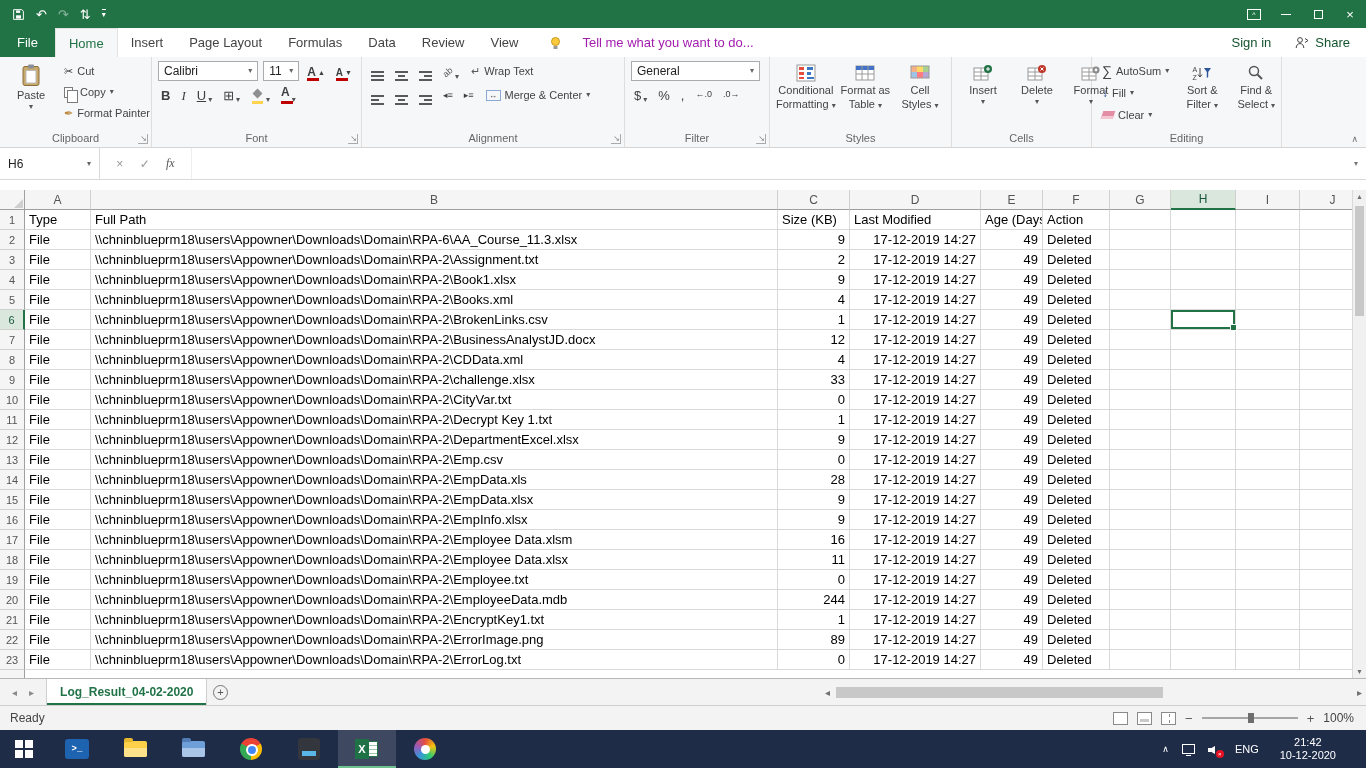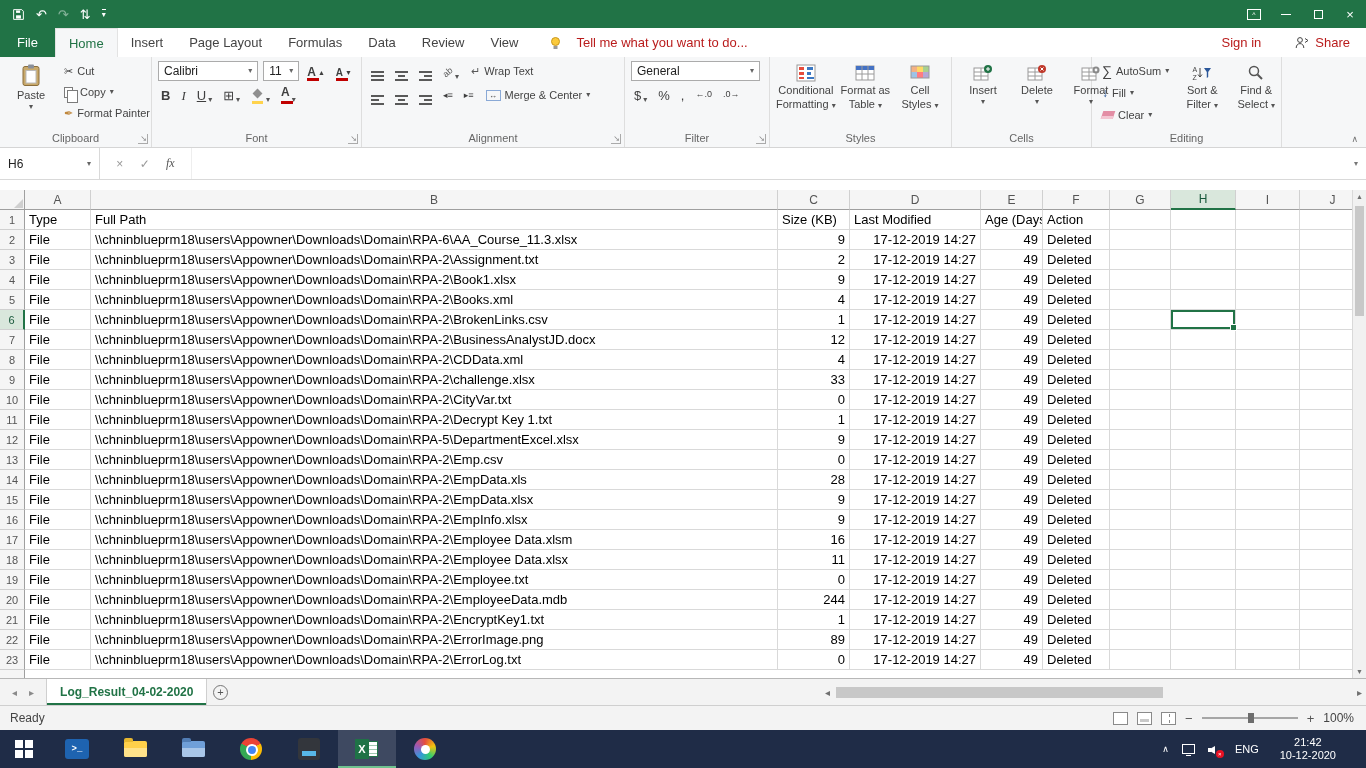--- a/index.html
+++ b/index.html
@@ -17,22 +17,22 @@
 .wbtn{width:32px;height:100%;display:flex;align-items:center;justify-content:center;color:#fff;font-size:13px}
 .wbtn .bar{width:10px;height:1px;background:#fff}
 .wbtn .box{width:9px;height:9px;border:1px solid #fff}
 .rdo{width:14px;height:11px;border:1px solid #fff;display:flex;align-items:center;justify-content:center;font-size:7px}
 
 
 .tabs-row{height:29px;background:#fff;display:flex;align-items:stretch;font-size:13px;color:#444;flex:0 0 auto}
 .tab{padding:12px 13px;display:flex;align-items:center;cursor:default}
 .tab.file{background:#217346;color:#fff;padding:0 17px}
 .tab.active{background:#f6f7f8;color:#217346;border:1px solid #e3e3e3;border-bottom:none}
-.tellme{display:flex;align-items:center;gap:14px;margin-left:18px;color:#b91c1c}
-.tr-right{margin-left:auto;display:flex;align-items:center;gap:34px;padding-right:16px;color:#b91c1c}
+.tellme{display:flex;align-items:center;gap:20px;margin-left:18px;color:#a21caf}
+.tr-right{margin-left:auto;display:flex;align-items:center;gap:24px;padding-right:16px;color:#14532d}
 .share{display:flex;align-items:center;gap:6px}
 
 
 .ribbon{height:91px;background:#f6f7f8;border-bottom:1px solid #d5d5d5;display:flex;position:relative;font-size:11px;color:#444;flex:0 0 auto}
 .rgroup{position:relative;display:flex;flex-direction:column;border-right:1px solid #dedede;padding:2px 2px 0}
 .rg-body{flex:1;display:flex;align-items:flex-start;gap:4px;padding:2px 4px}
 .rg-body.col{flex-direction:column;align-items:stretch;gap:4px}
 .rg-label{height:16px;line-height:14px;text-align:center;color:#666;font-size:11px}
 .launcher{position:absolute;right:3px;bottom:3px;color:#8a8a8a;font-size:8px;line-height:1;width:10px;height:10px;border-right:1px solid #aaa;border-bottom:1px solid #aaa;display:flex;align-items:flex-end;justify-content:flex-end}
 .bigbtn{display:flex;flex-direction:column;align-items:center;gap:2px;padding:3px 5px;min-width:50px}
@@ -682,21 +682,21 @@
           <div class="cell right" style="width: 62px;">49</div>
           <div class="cell" style="width: 67px;">Deleted</div>
           <div class="cell" style="width: 61px;"></div>
           <div class="cell" style="width: 65px;"></div>
           <div class="cell" style="width: 64px;"></div>
           <div class="cell" style="width: 66px;"></div>
         </div>
         <div class="grow">
           <div class="rowh">12</div>
           <div class="cell" style="width: 66px;">File</div>
-          <div class="cell" style="width: 687px;">\\chninblueprm18\users\Appowner\Downloads\Domain\RPA-5\DepartmentExcel.xlsx</div>
+          <div class="cell" style="width: 687px;">\\chninblueprm18\users\Appowner\Downloads\Domain\RPA-2\DepartmentExcel.xlsx</div>
           <div class="cell right" style="width: 72px;">9</div>
           <div class="cell right" style="width: 131px;">17-12-2019 14:27</div>
           <div class="cell right" style="width: 62px;">49</div>
           <div class="cell" style="width: 67px;">Deleted</div>
           <div class="cell" style="width: 61px;"></div>
           <div class="cell" style="width: 65px;"></div>
           <div class="cell" style="width: 64px;"></div>
           <div class="cell" style="width: 66px;"></div>
         </div>
         <div class="grow">

